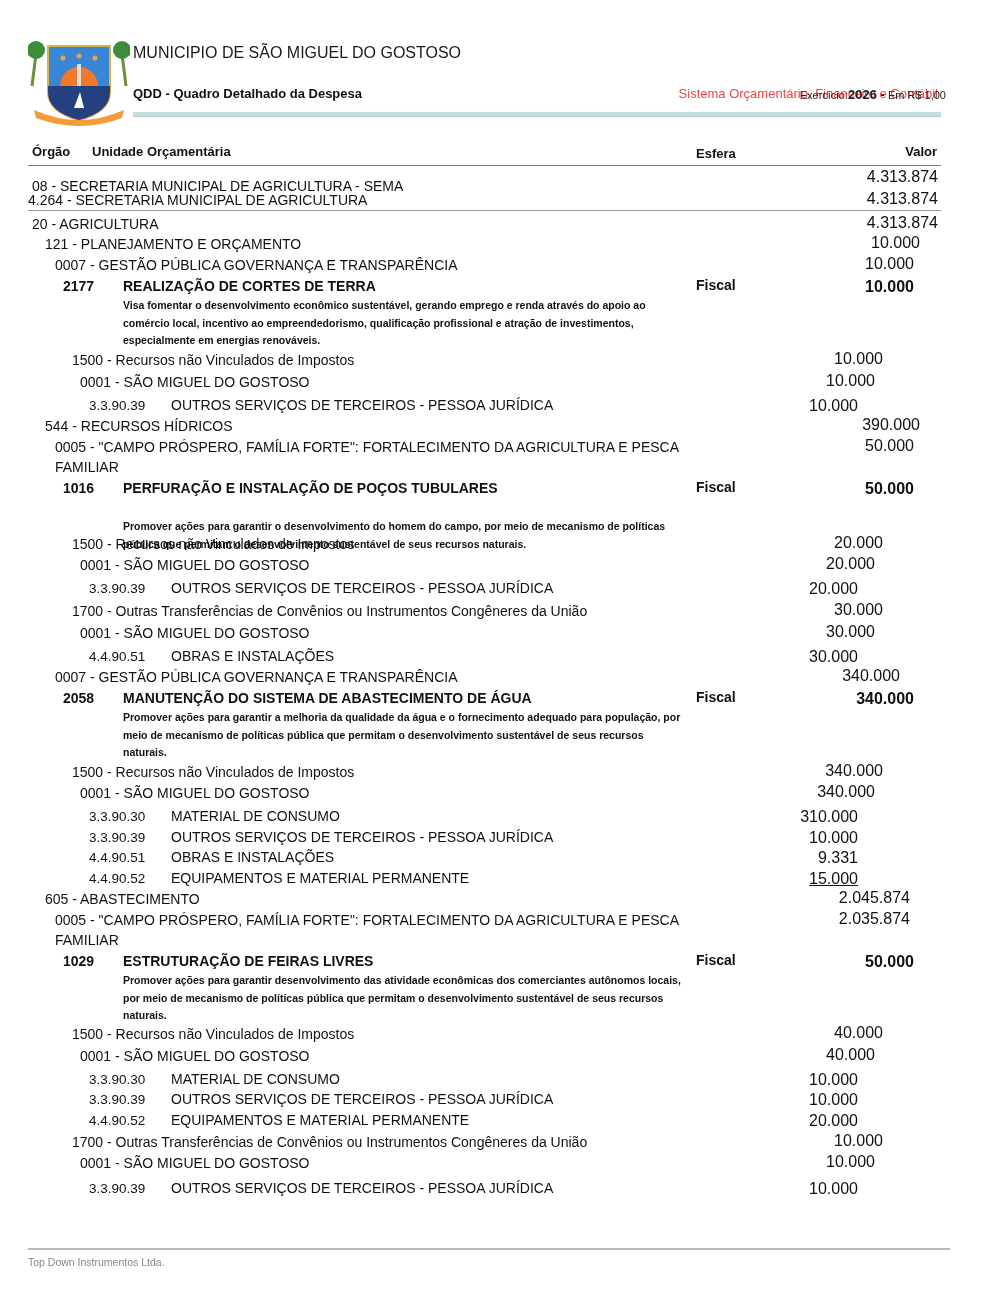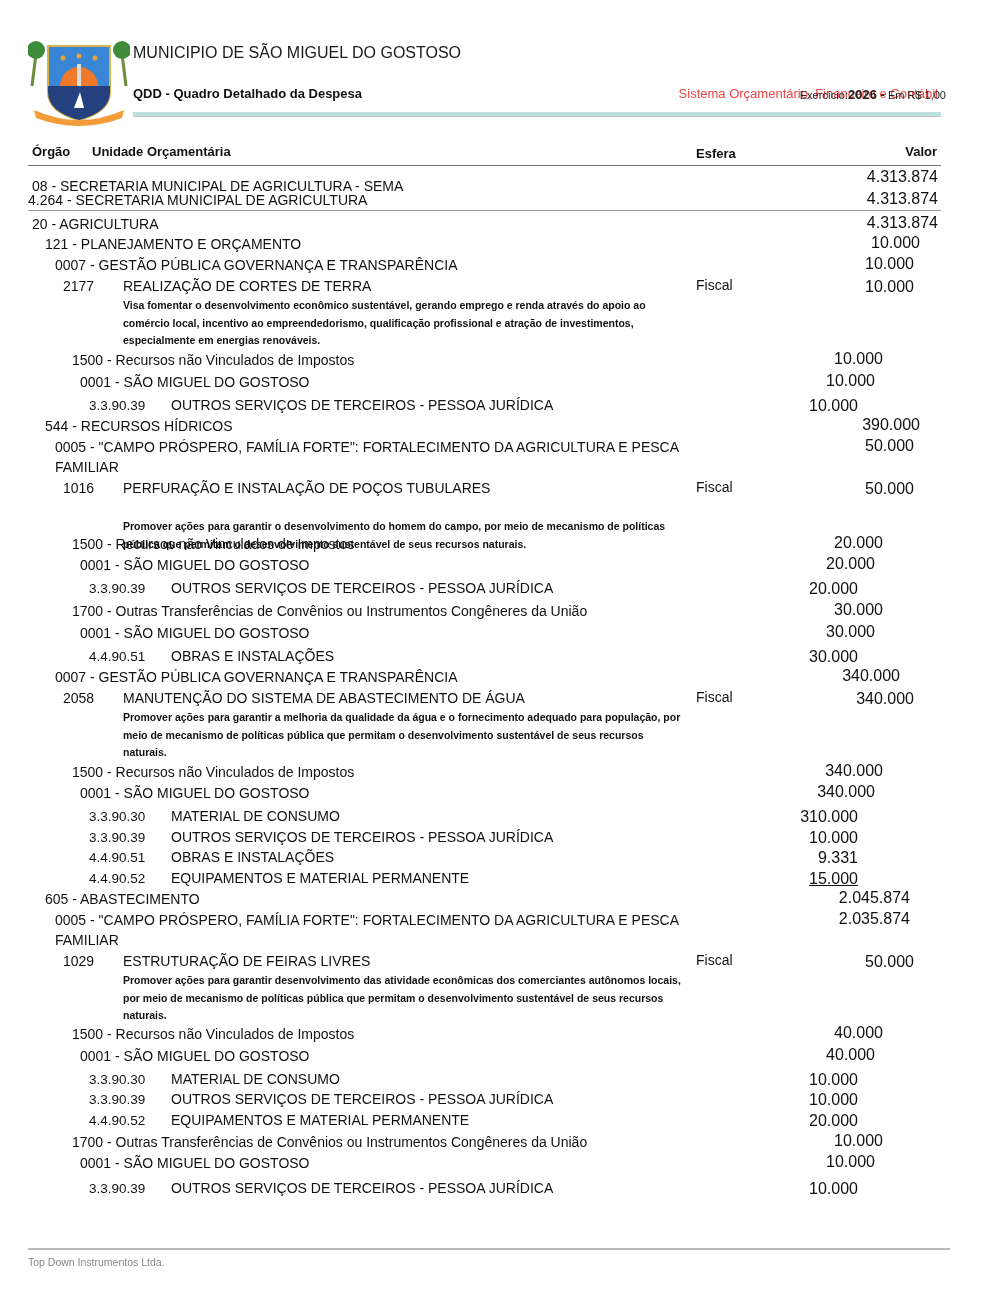--- a/index.html
+++ b/index.html
@@ -11,21 +11,21 @@
   .subtitle { left:133px; top:86px; font-size:13px; font-weight:bold; }
   .sys { right:62px; top:45px; font-size:13px; color:#ef4444;margin-top:41px; }
   .exer { right:54px; top:87px; font-size:11px; color:#222;padding-left:12px; }
   .exer b { font-size:13px; }
   .hdr-rule { position:absolute; left:133px; top:112px; width:808px; height:4px;
               background:#bfe0e3; border-bottom:1px solid #c8c8c8; }
   .colh { top:144px; font-size:13px; font-weight:bold; }
   .rule { position:absolute; left:28px; width:913px; height:1px; background:#777; }
   .t14 { font-size:14px; }
   .t13 { font-size:13.5px; }
-  .bold { font-weight:normal; }
+  .bold { font-weight:bold; }
   .desc { font-size:10.5px; font-weight:bold; line-height:17.5px; white-space:normal; width:560px; }
   .val { text-align:right; font-size:16px; }
   .footer-rule { position:absolute; left:28px; top:1248px; width:922px; height:2px; background:#b8b8b8; }
   .footer { left:28px; top:1256px; font-size:10.5px; color:#888; }
 </style>
 </head>
 <body>
 
 <div class="logo">
   <svg width="102" height="92" viewBox="0 0 102 92">

